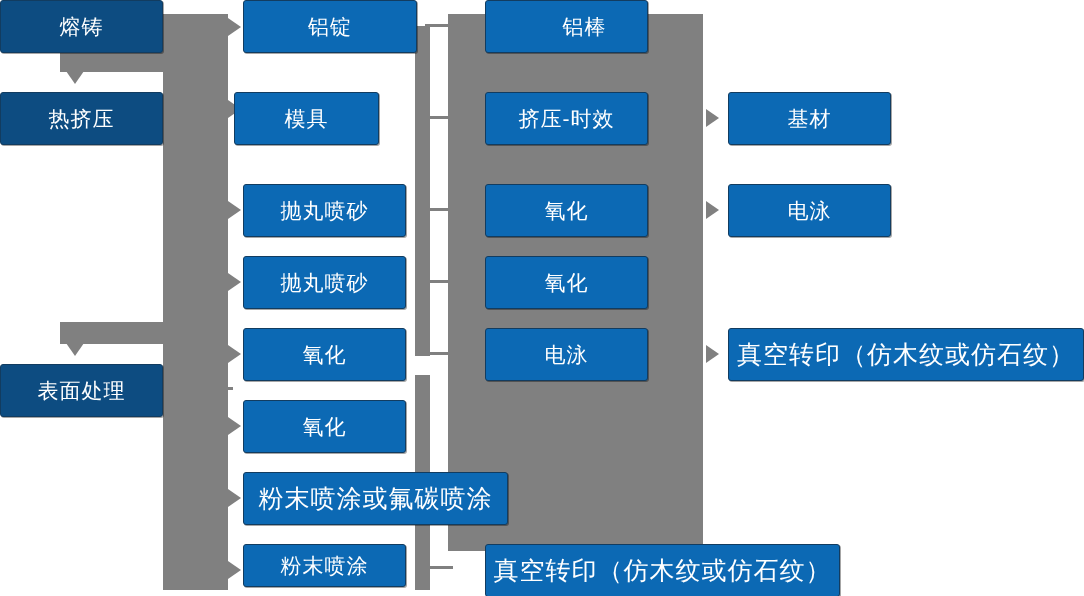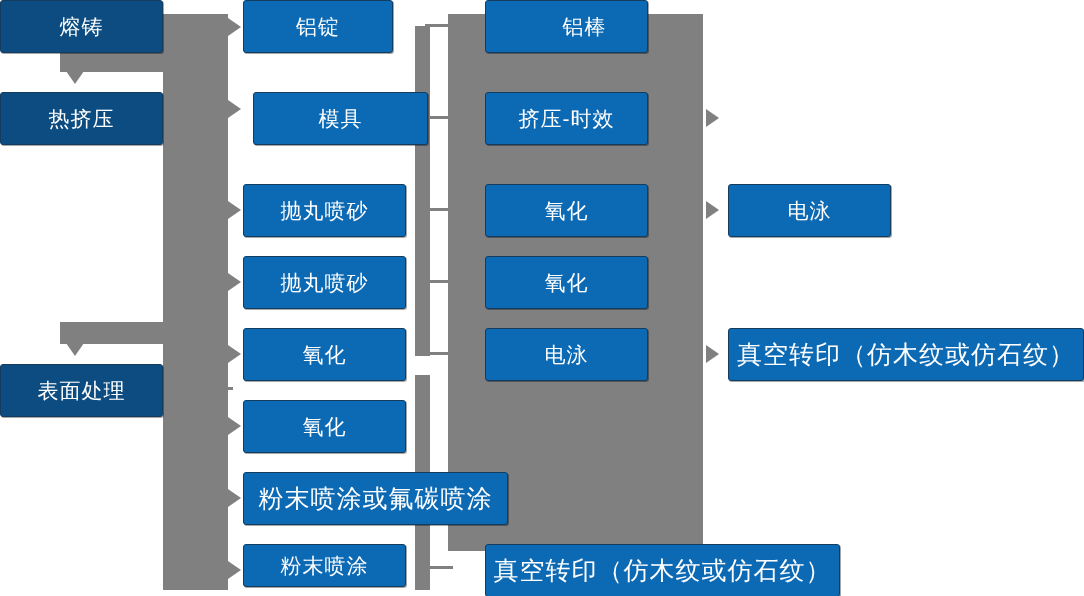--- a/index.html
+++ b/index.html
@@ -78,32 +78,33 @@
   <div class="gray" style="left:448px;top:14px;width:255px;height:537px;"></div>
 
   <div class="gray-arrow" style="left:706px;top:109px;"></div>
   <div class="gray-arrow" style="left:706px;top:201px;"></div>
   <div class="gray-arrow" style="left:706px;top:345px;"></div>
 
   <div class="box dark" style="left:0px;top:0px;width:163px;height:53px;">熔铸</div>
   <div class="box dark" style="left:0px;top:364px;width:163px;height:53px;">表面处理</div>
   <div class="box dark" style="left:0px;top:92px;width:163px;height:53px;">热挤压</div>
 
-  <div class="box bright" style="left:243px;top:0px;width:150px;height:53px;">铝锭</div>
-  <div class="box bright" style="left:253px;top:92px;width:175px;height:53px;">模具</div>
+  <div class="box bright" style="left:243px;top:0px;width:174px;height:53px;">铝锭</div>
+  <div class="box bright" style="left:234px;top:92px;width:145px;height:53px;">模具</div>
   <div class="box bright" style="left:243px;top:184px;width:163px;height:53px;">抛丸喷砂</div>
   <div class="box bright" style="left:243px;top:256px;width:163px;height:53px;">抛丸喷砂</div>
   <div class="box bright" style="left:243px;top:328px;width:163px;height:53px;">氧化</div>
   <div class="box bright" style="left:243px;top:400px;width:163px;height:53px;">氧化</div>
   <div class="box bright wide" style="left:243px;top:472px;width:265px;height:53px;">粉末喷涂或氟碳喷涂</div>
   <div class="box bright" style="left:243px;top:544px;width:163px;height:43px;">粉末喷涂</div>
 
   <div class="box bright" style="left:485px;top:0px;width:163px;height:53px;padding-left:36px;">铝棒</div>
   <div class="box bright" style="left:485px;top:92px;width:163px;height:53px;">挤压-时效</div>
   <div class="box bright" style="left:485px;top:184px;width:163px;height:53px;">氧化</div>
   <div class="box bright" style="left:485px;top:256px;width:163px;height:53px;">氧化</div>
   <div class="box bright" style="left:485px;top:328px;width:163px;height:53px;">电泳</div>
   <div class="box bright wide" style="left:485px;top:544px;width:355px;height:53px;">真空转印（仿木纹或仿石纹）</div>
 
+  <div class="box bright" style="left:728px;top:92px;width:163px;height:53px;">基材</div>
   <div class="box bright" style="left:728px;top:184px;width:163px;height:53px;">电泳</div>
   <div class="box bright wide" style="left:728px;top:328px;width:356px;height:53px;">真空转印（仿木纹或仿石纹）</div>
 
 </div>
 
 </body></html>

